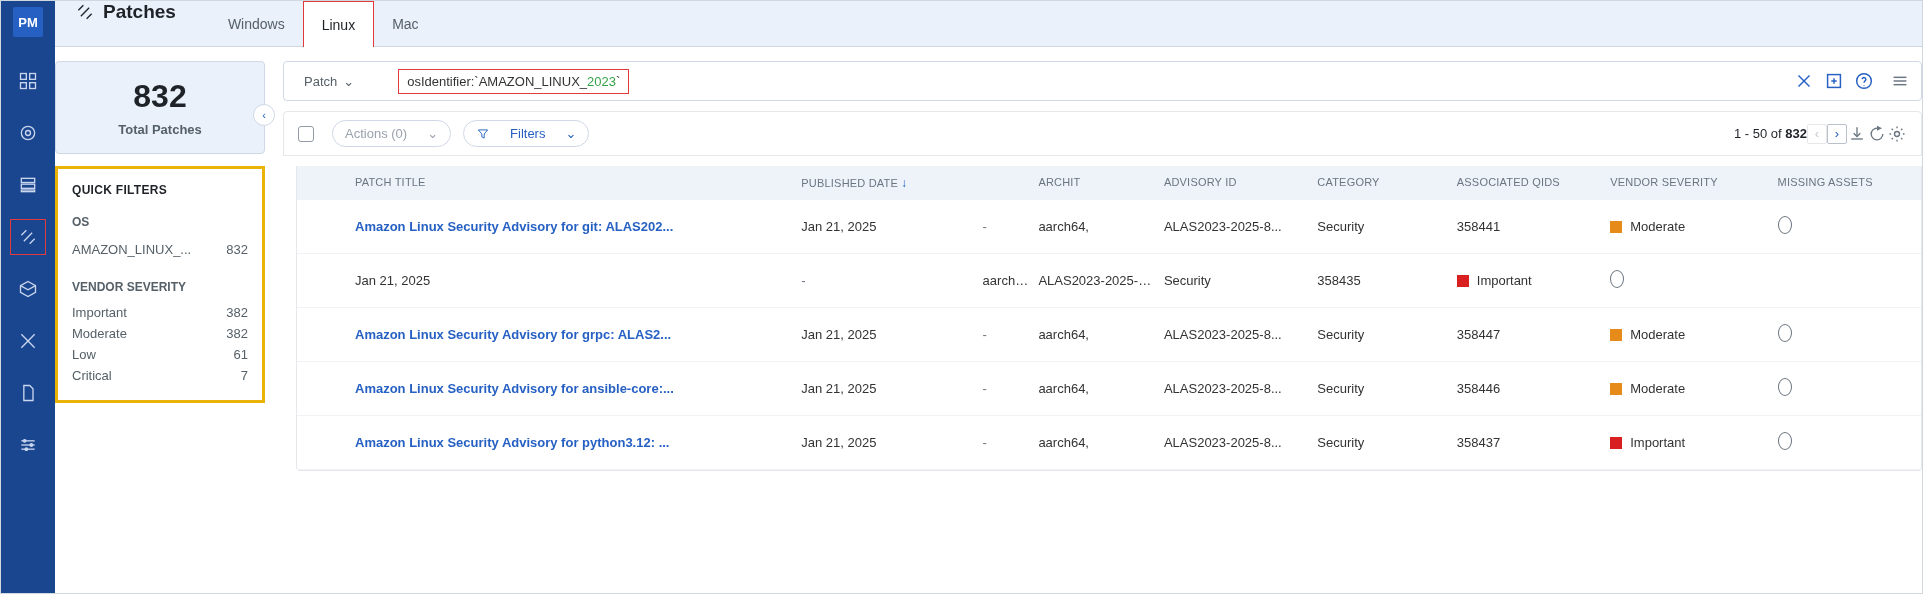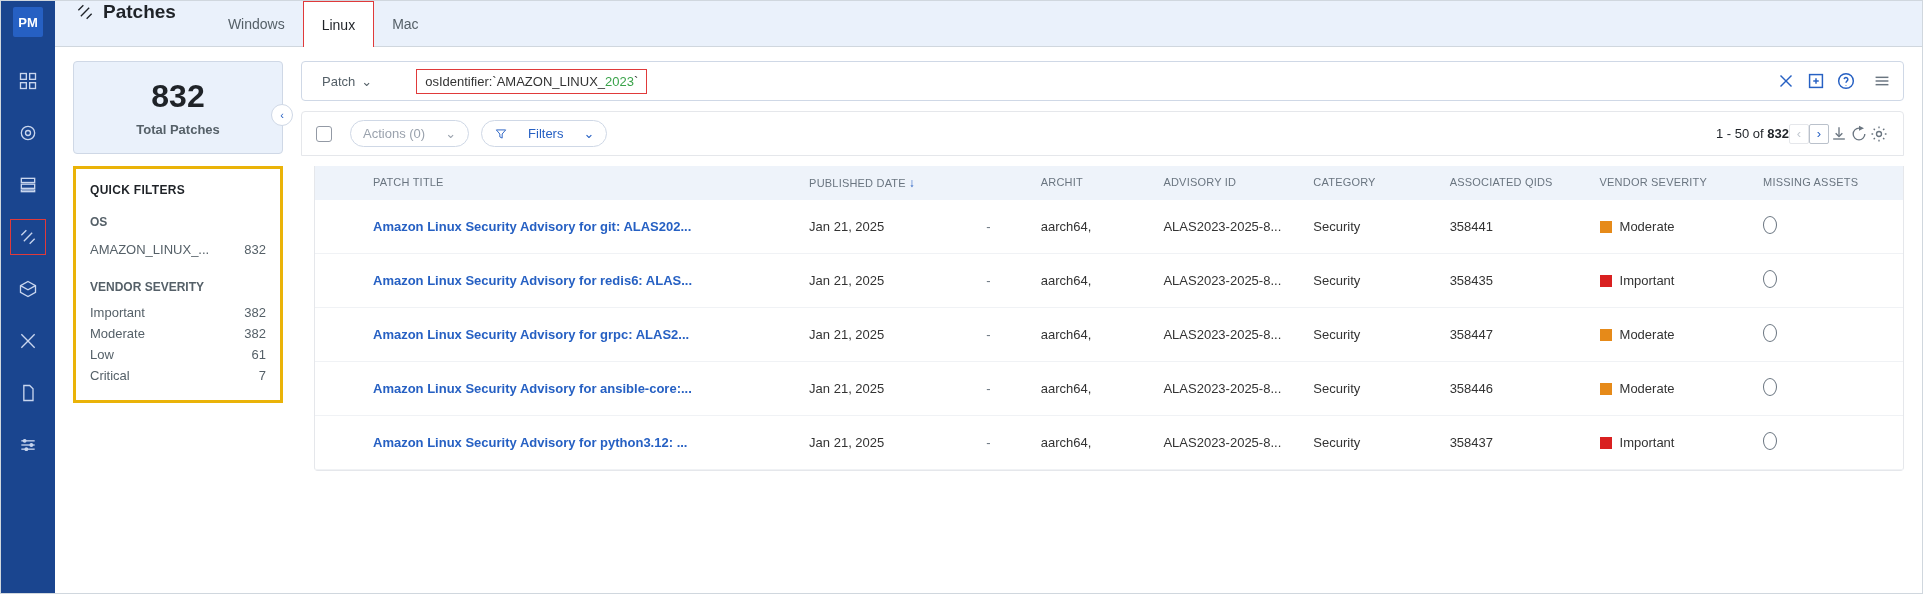--- a/index.html
+++ b/index.html
@@ -17,21 +17,21 @@
   .main { flex: 1; display: flex; flex-direction: column; }
 
   
   .topbar { height: 46px; border-bottom: 1px solid #d0d7de; background: #eaf1fb; display: flex; align-items: flex-start; padding: 0 20px; }
   .topbar .title { display: flex; align-items: center; gap: 8px; font-size: 19px; font-weight: 600; color: #1f2328; margin-right: 34px; }
   .topbar .title svg { width: 20px; height: 20px; }
   .topbar .tab { font-size: 14px; color: #556068; padding: 0 18px; height: 46px; line-height: 46px; cursor: pointer; }
   .topbar .tab.active { background: #fff; border: 1.5px solid #e03a3a; border-bottom: none; color: #1f2328; }
 
   
-  .body { flex: 1; display: flex; gap: 18px; padding: 14px 18px; background: #fff; }
+  .body { flex: 1; display: flex; gap: 18px; padding: 14px 0; background: #fff; }
 
   
   .leftpanel { width: 210px; display: flex; flex-direction: column; gap: 12px; position: relative; }
   .count-card { background: #eaf1fb; border: 1px solid #cfd8e6; border-radius: 4px; text-align: center; padding: 16px 0; position: relative; }
   .count-card .num { font-size: 32px; font-weight: 700; color: #1f2328; }
   .count-card .lbl { font-size: 13px; color: #556068; margin-top: 7px; font-weight: bold; }
   .count-card .collapse { position: absolute; right: -11px; top: 42px; width: 22px; height: 22px; background: #fff; border: 1px solid #cfd8e6; border-radius: 50%; display: flex; align-items: center; justify-content: center; font-size: 11px; color: #2660c3; cursor: pointer; }
   .filters-card { background: #fff; border: 3px solid #eab308; border-radius: 0; padding: 14px 14px; }
   .filters-card .h { font-size: 12px; font-weight: 700; color: #1f2328; margin-bottom: 18px; letter-spacing: .3px; }
   .filters-card .sec { font-size: 12px; font-weight: 700; color: #556068; margin: 8px 0 8px; }
@@ -297,21 +297,20 @@
     <div>Security</div>
     <div>358441</div>
     <div class="sev">
                   <span class="sq mod"></span>
                   <span>Moderate</span>
                 </div>
     <div><span class="zero-icon"></span></div>
   </div>
               <div class="trow">
     <div></div>
-    <div class="title">Amazon Linux Security Advisory for redis6: ALAS...</div>
     <div>Jan 21, 2025</div>
     <div class="dash">-</div>
     <div>aarch64,</div>
     <div>ALAS2023-2025-8...</div>
     <div>Security</div>
     <div>358435</div>
     <div class="sev">
                   <span class="sq imp"></span>
                   <span>Important</span>
                 </div>

